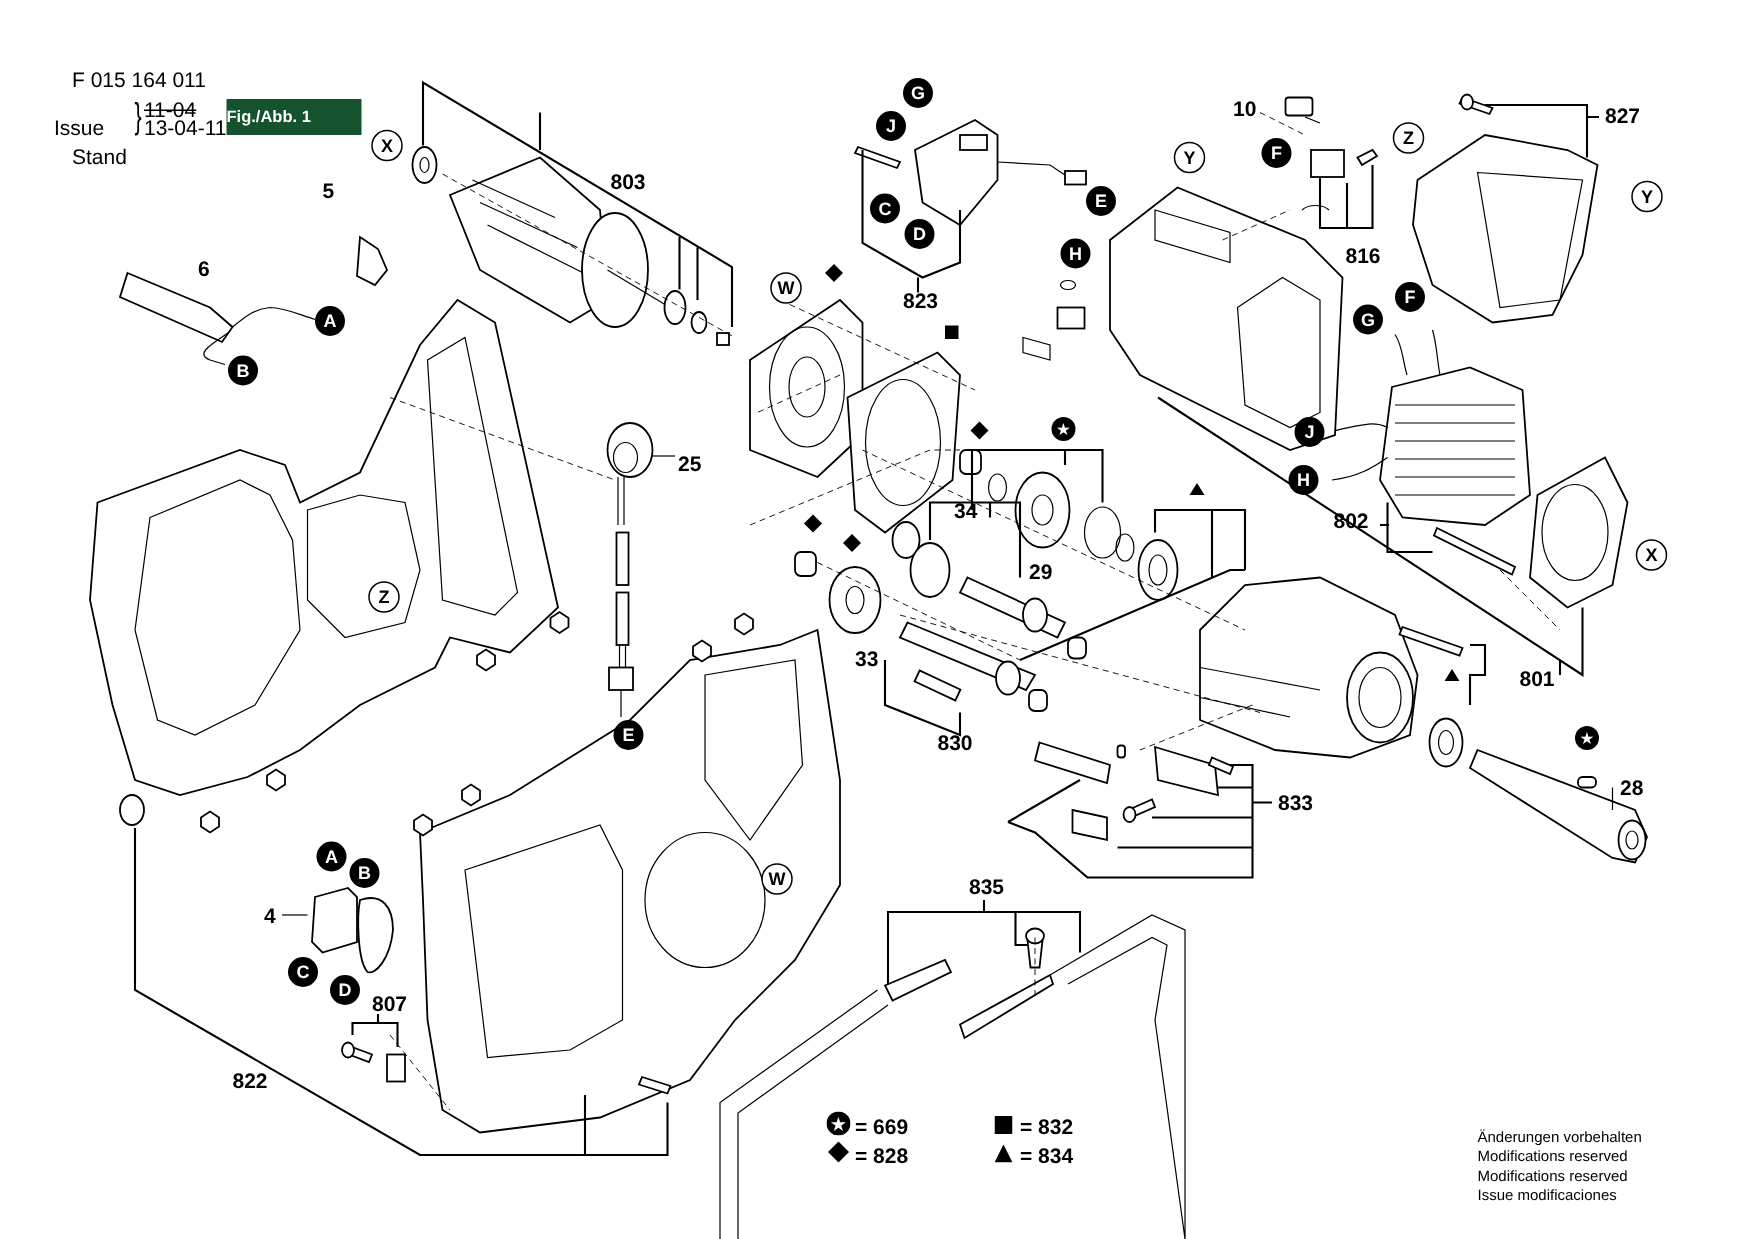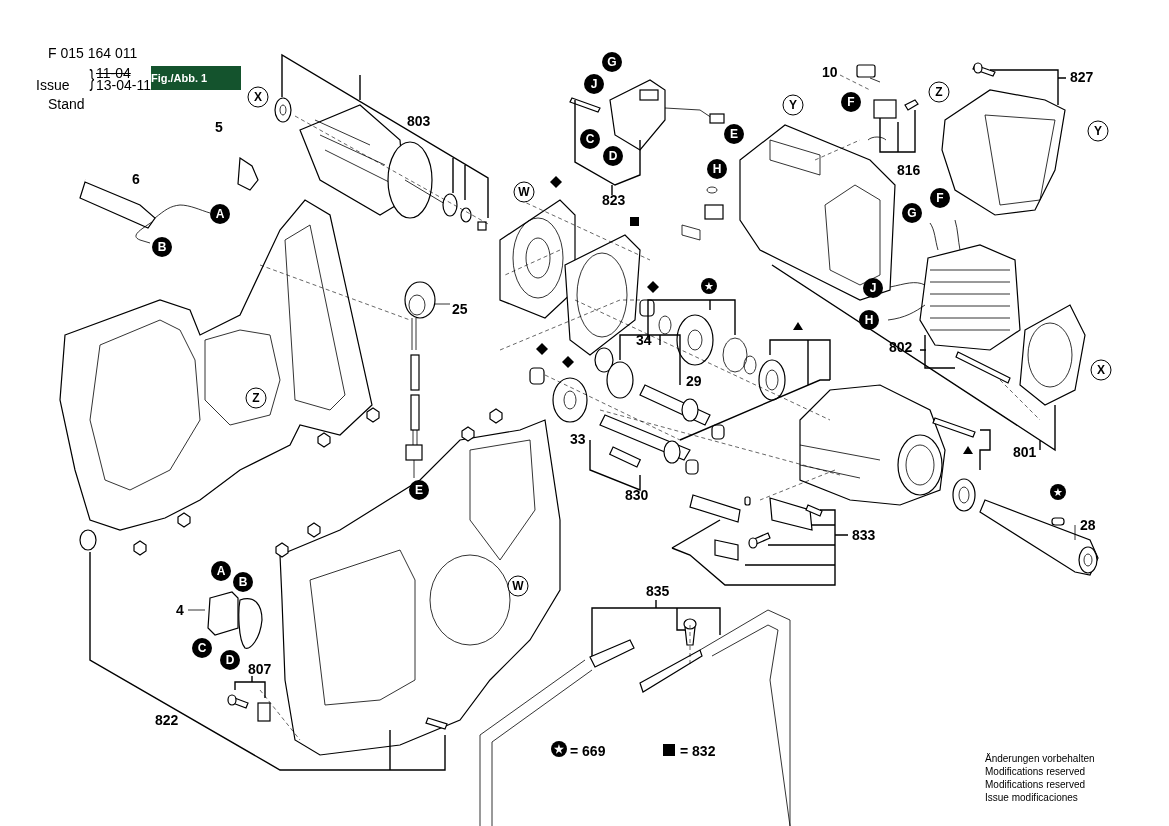--- a/index.html
+++ b/index.html
@@ -411,20 +411,34 @@
           </svg></span>
       <span>= 669</span>
     </div>
     <div class="cell">
       <span class="sym"><svg width="12" height="12">
             <rect width="12" height="12" fill="#000"></rect>
           </svg></span>
       <span>= 832</span>
     </div>
   </div>
+  <div class="row">
+    <div class="cell">
+      <span class="sym"><svg width="14" height="14">
+            <polygon points="7,0 14,7 7,14 0,7" fill="#000"></polygon>
+          </svg></span>
+      <span>= 828</span>
+    </div>
+    <div class="cell">
+      <span class="sym"><svg width="12" height="12">
+            <polygon points="6,0 12,12 0,12" fill="#000"></polygon>
+          </svg></span>
+      <span>= 834</span>
+    </div>
+  </div>
 </div>
 
 <div id="notes">
   <div>Änderungen vorbehalten</div>
   <div>Modifications reserved</div>
   <div>Modifications reserved</div>
   <div>Issue modificaciones</div>
 </div>
 
 </body></html>

